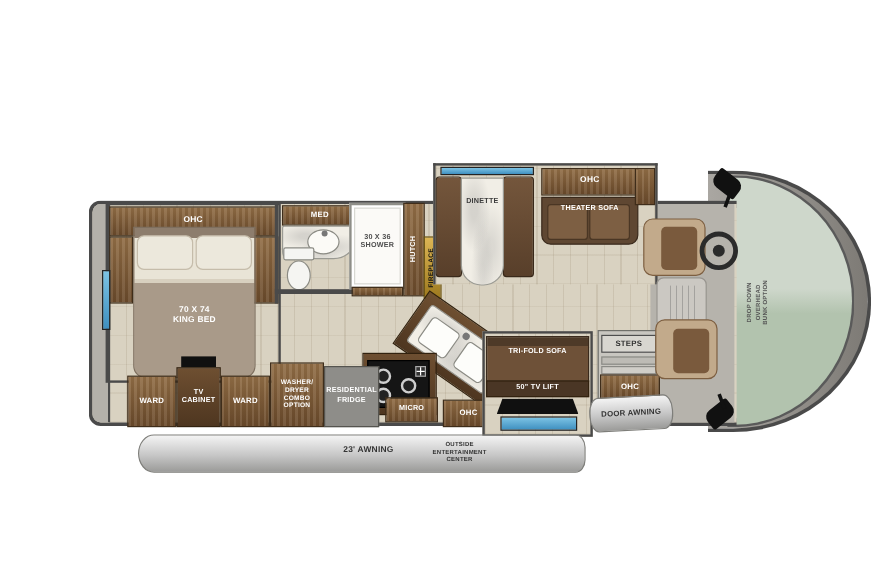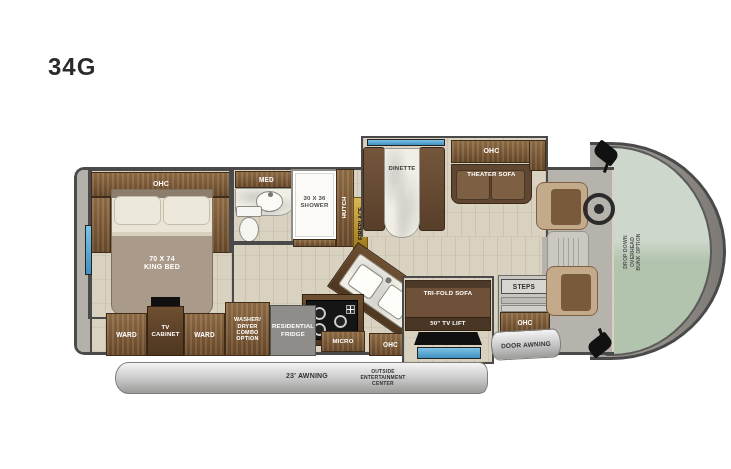--- a/index.html
+++ b/index.html
@@ -27,22 +27,20 @@
   .graybox{background:#8e8d89;border:1.5px solid #55544f;color:#fff;}
   .awn{background:linear-gradient(180deg,#f4f4f4,#c6c6c6 55%,#9b9b99);border:1px solid #7e7e7a;color:#333;}
   .vtext{display:flex;align-items:center;justify-content:center;}
   .vtext>span{transform:rotate(-90deg);white-space:nowrap;}
 </style>
 </head>
 <body>
 
 <div id="stage">
 
-  <div class="abs lbl" style="left:48px;top:52px;width:70px;height:30px;justify-content:flex-start;
-              font-size:24px;color:#2b2b2b;font-weight:600;letter-spacing:1px;">34G</div>
 
   <div class="abs" style="left:590px;top:142px;width:136px;height:218px;border:3px solid #4a4a4a;border-left:none;
               border-radius:0 115px 115px 0 / 0 109px 109px 0;
               background:linear-gradient(90deg,#aaa7a2,#8f8c87 60%,#7d7a75);"></div>
   <div class="abs" style="left:606px;top:146px;width:106px;height:210px;border:2px solid #5a5a5a;border-left:none;
               border-radius:0 100px 100px 0 / 0 105px 105px 0;
               background:linear-gradient(180deg,#ced7cb 45%,#b2c3ae 55%);"></div>
 
   <div class="abs floor" style="left:74px;top:167px;width:540px;height:188px;border:3px solid #4a4a4a;border-right:none;
               border-radius:10px 0 0 10px;"></div>

